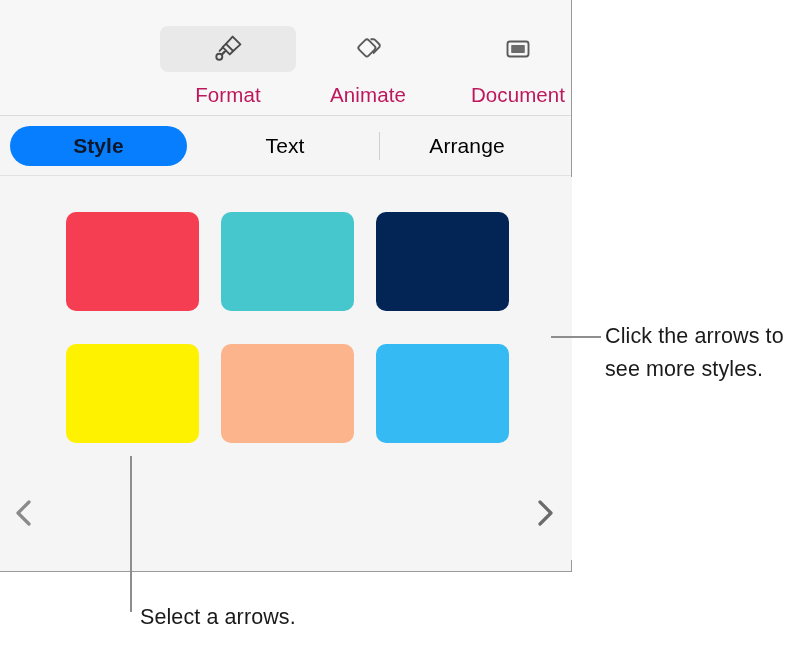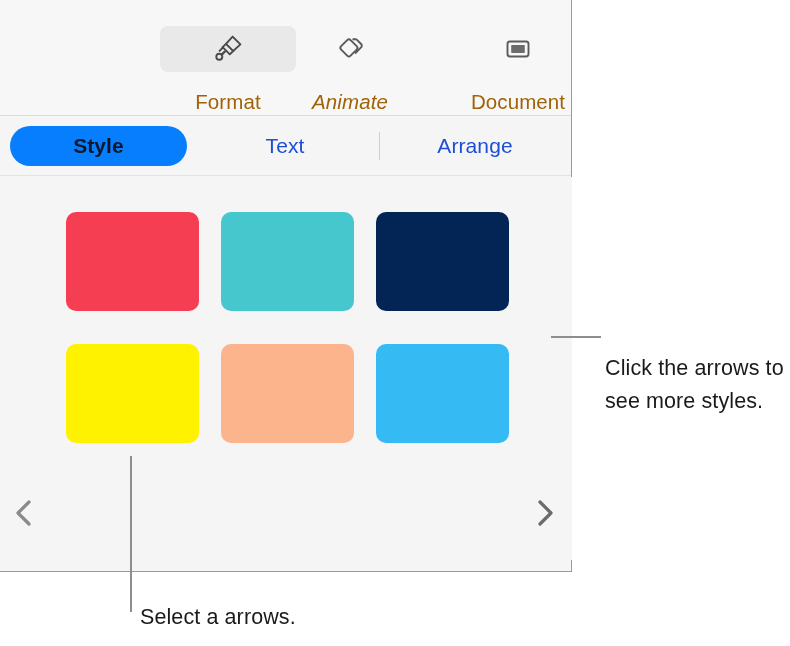--- a/index.html
+++ b/index.html
@@ -54,60 +54,60 @@
     border-radius: 8px;
     display: flex;
     align-items: center;
     justify-content: center;
   }
   .tool-tab.selected .tool-icon-wrap {
     background: #e9e9e9;
   }
   .tool-tab .tool-label {
     font-size: 20.5px;
-    color: #a16207;
-    margin-top: 18px;
+    color: #be185d;
+    margin-top: 11px;
     letter-spacing: 0.1px;
   }
   #tool-tab-format { left: 156px; }
-  #tool-tab-animate { left: 278px; font-style: italic; }
+  #tool-tab-animate { left: 296px; }
   #tool-tab-document { left: 446px; }
 
   
   #segmented-control {
     position: absolute;
     left: 0;
     top: 116px;
     width: 100%;
     height: 60px;
     background: #f5f5f5;
     border-bottom: 1px solid #e2e2e2;
     box-sizing: border-box;
   }
   .seg {
     position: absolute;
     top: 10px;
     height: 40px;
     line-height: 40px;
     text-align: center;
     font-size: 21px;
-    color: #1d4ed8;
+    color: #000000;
     cursor: default;
     letter-spacing: 0.1px;
   }
   #seg-style {
     left: 10px;
     width: 177px;
     background: #067efd;
     color: #0f172a;
     border-radius: 20px;
     font-weight: bold;
   }
   #seg-text { left: 200px; width: 170px; }
-  #seg-arrange { left: 390px; width: 170px; }
+  #seg-arrange { left: 382px; width: 170px; }
   #seg-divider {
     position: absolute;
     left: 379px;
     top: 16px;
     width: 1px;
     height: 28px;
     background: #cfcfcf;
   }
 
   
@@ -150,21 +150,20 @@
   
   #callout-arrows-text {
     position: absolute;
     left: 605px;
     top: 320px;
     width: 182px;
     font-size: 21.5px;
     line-height: 33px;
     color: #1a1a1a;
     letter-spacing: 0.1px;
-    margin-top: 32px;
   }
   #callout-arrows-leader {
     position: absolute;
     left: 551px;
     top: 336px;
     width: 50px;
     height: 1.6px;
     background: #8e8e8e;
   }
 

